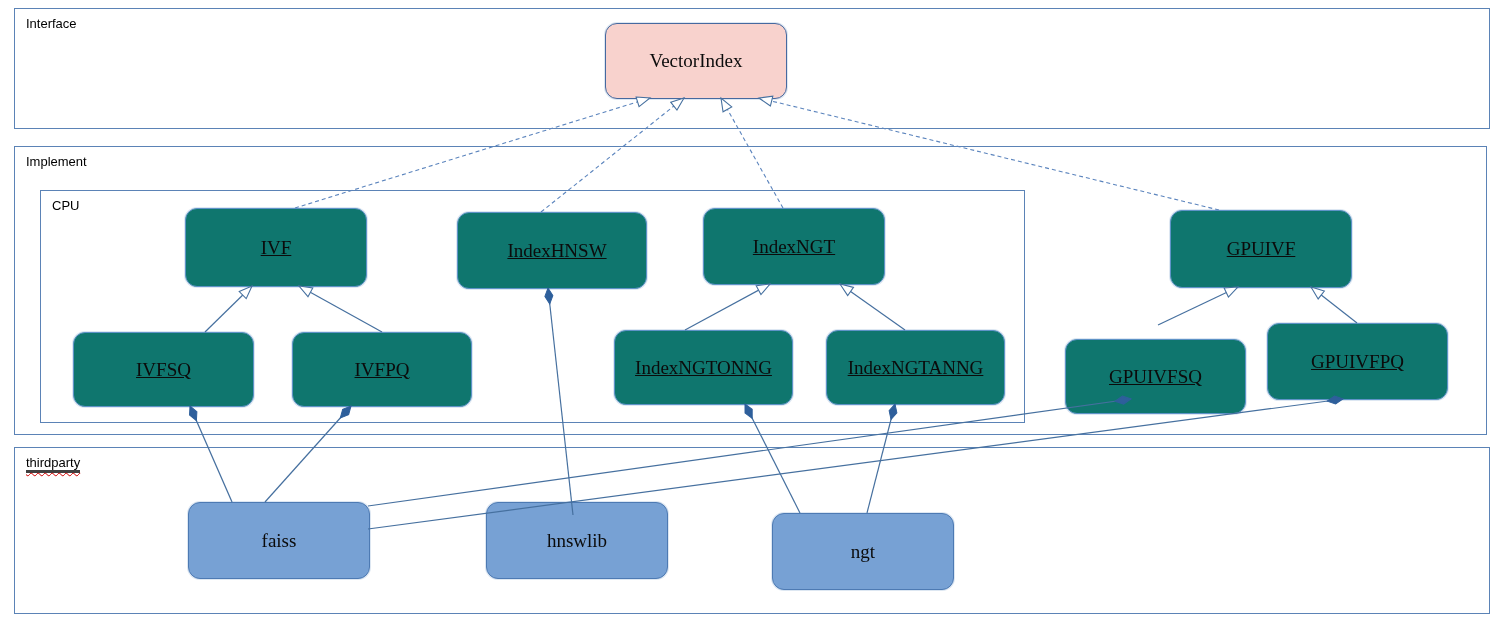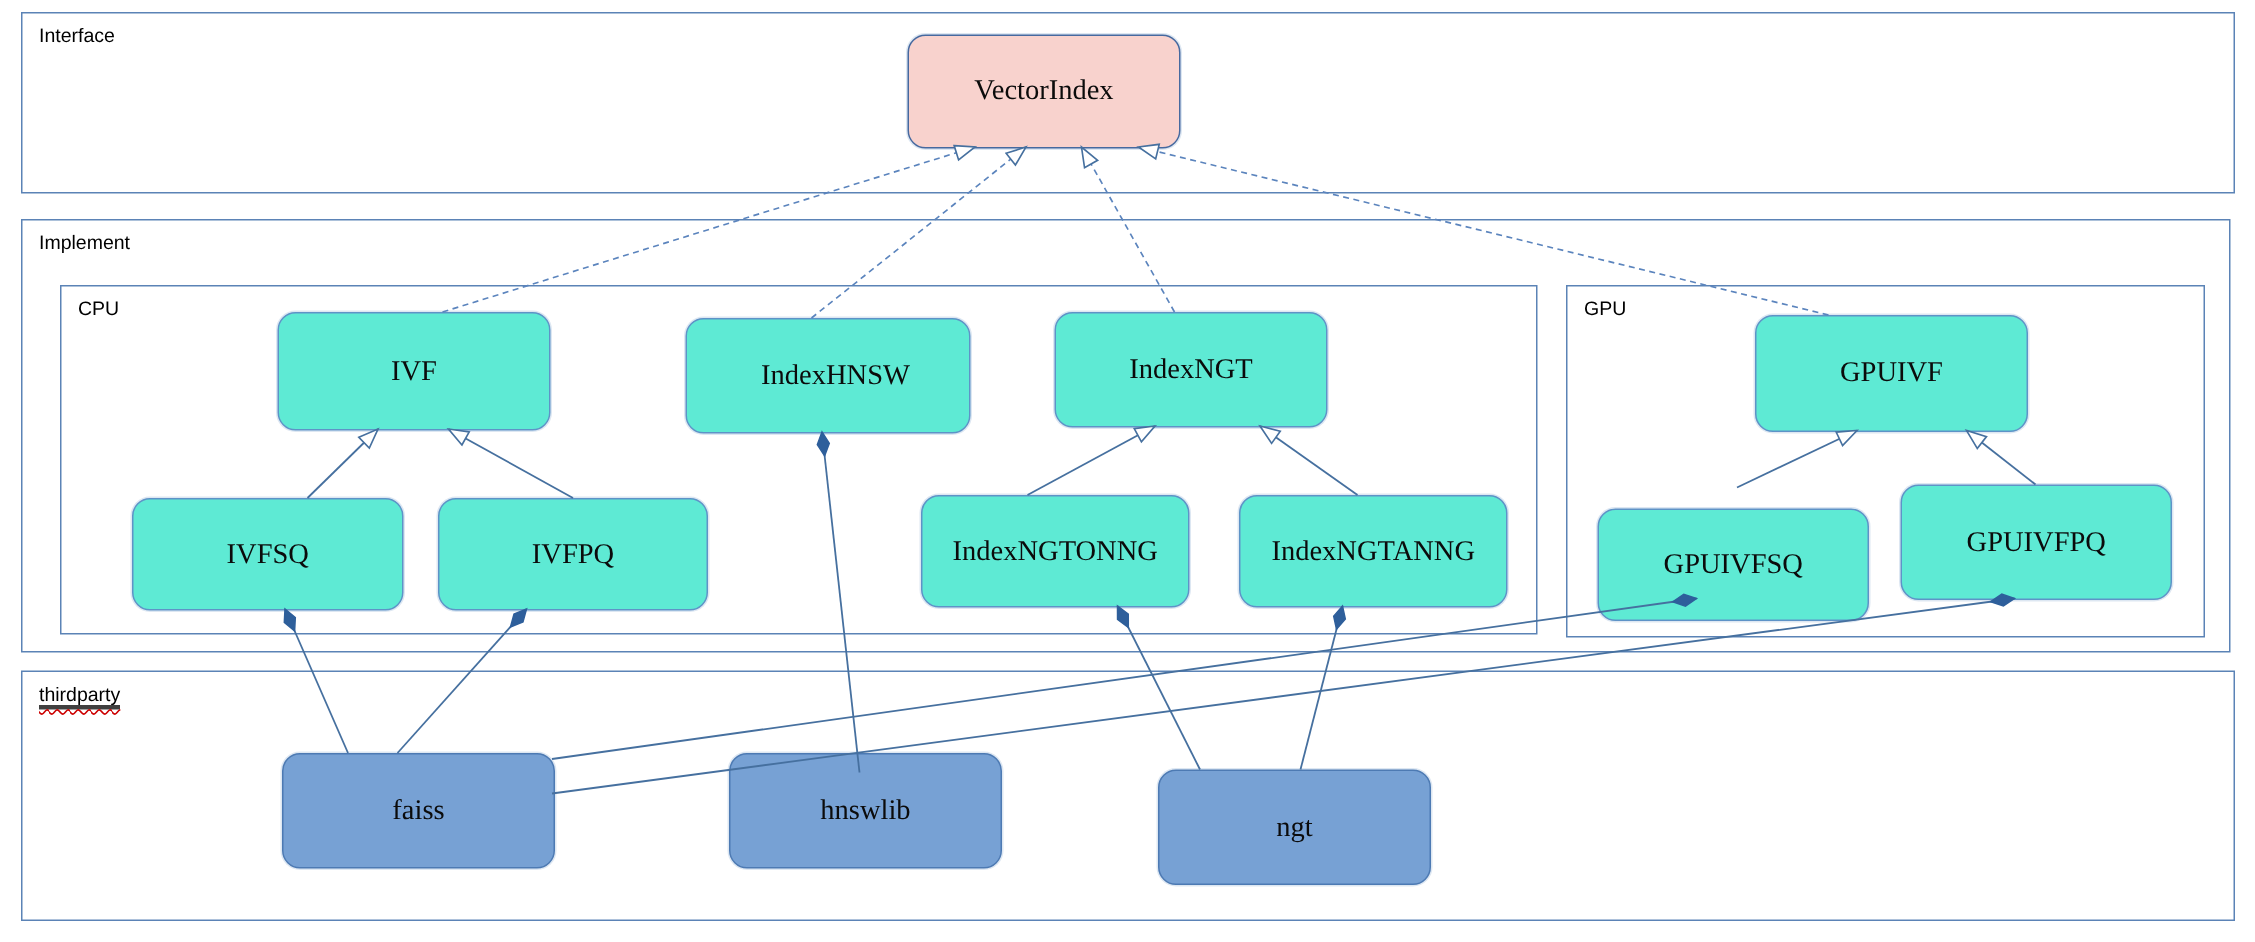--- a/index.html
+++ b/index.html
@@ -9,21 +9,21 @@
   .clabel{position:absolute;left:11px;top:7px;font-size:13px;color:#000;line-height:1.2;
           font-family:"Liberation Sans",sans-serif;}
   .underline-solid{border-bottom:3px solid #404040;padding-bottom:0px;}
   .underline-wavy{text-decoration-line:underline;text-decoration-style:wavy;
                   text-decoration-color:#cc0000;text-decoration-thickness:1px;
                   text-underline-offset:5px;}
   .node{position:absolute;border:1.4px solid #4d7ab3;border-radius:12px;
         display:flex;align-items:center;justify-content:center;
         font-family:"Liberation Serif",serif;font-size:19px;color:#0b0b0b;z-index:3;
         box-shadow:0 0 0 1px rgba(120,160,205,0.25);}
-  .node.green{background:#5eead4;border-color:#5e93c7;}
+  .node.green{background:#0f766e;border-color:#5e93c7;text-decoration:underline;}
   .node.pink{background:#f8d2cd;border-color:#46699f;}
   .node.blue{background:#77a1d4;border-color:#4d7ab3;}
   svg.edges{position:absolute;left:0;top:0;z-index:5;pointer-events:none;}
   .lr{stroke:#5b84bd;stroke-width:1.1;fill:none;stroke-dasharray:4 3;}
   .li{stroke:#46709f;stroke-width:1.2;fill:none;}
   .lc{stroke:#46709f;stroke-width:1.2;fill:none;}
 </style>
 </head>
 <body>
 
@@ -34,23 +34,20 @@
   </div>
 
   <div class="container" style="left:14px;top:146px;width:1471px;height:287px;">
     <span class="clabel">Implement</span>
   </div>
 
   <div class="container" style="left:40px;top:190px;width:983px;height:231px;">
     <span class="clabel">CPU</span>
   </div>
 
-  <div class="container" style="left:1044px;top:190px;width:424px;height:233px;">
-    <span class="clabel">GPU</span>
-  </div>
 
   <div class="container" style="left:14px;top:447px;width:1474px;height:165px;">
     <span class="clabel underline-wavy"><span class="underline-solid">thirdparty</span></span>
   </div>
 
   <svg class="edges" width="1503" height="628" viewBox="0 0 1503 628" aria-hidden="true">
     <defs>
       <marker id="tri" markerUnits="userSpaceOnUse" markerWidth="16" markerHeight="14" refX="14" refY="6" orient="auto">
         <path d="M1,1 L14,6 L1,11 Z" fill="#ffffff" stroke="#46709f" stroke-width="1.1"></path>
       </marker>
@@ -78,21 +75,21 @@
     <path class="lc" d="M867,513 L895,404" marker-end="url(#dia)"></path>
     <path class="lc" d="M368,506 L1131,399" marker-end="url(#dia)"></path>
     <path class="lc" d="M368,529 L1343,399" marker-end="url(#dia)"></path>
   </svg>
 
   <div class="node pink" style="left:605px;top:23px;width:180px;height:74px;text-align:center;">VectorIndex</div>
 
   <div class="node green" style="left:185px;top:208px;width:180px;height:77px;">IVF</div>
   <div class="node green" style="left:457px;top:212px;width:178px;height:75px;padding-left:10px;">IndexHNSW</div>
   <div class="node green" style="left:703px;top:208px;width:180px;height:75px;">IndexNGT</div>
-  <div class="node green" style="left:88px;top:332px;width:179px;height:73px;">IVFSQ</div>
+  <div class="node green" style="left:73px;top:332px;width:179px;height:73px;">IVFSQ</div>
   <div class="node green" style="left:292px;top:332px;width:178px;height:73px;">IVFPQ</div>
   <div class="node green" style="left:614px;top:330px;width:177px;height:73px;">IndexNGTONNG</div>
   <div class="node green" style="left:826px;top:330px;width:177px;height:73px;">IndexNGTANNG</div>
 
   <div class="node green" style="left:1170px;top:210px;width:180px;height:76px;">GPUIVF</div>
   <div class="node green" style="left:1065px;top:339px;width:179px;height:73px;">GPUIVFSQ</div>
   <div class="node green" style="left:1267px;top:323px;width:179px;height:75px;">GPUIVFPQ</div>
 
   <div class="node blue" style="left:188px;top:502px;width:180px;height:75px;">faiss</div>
   <div class="node blue" style="left:486px;top:502px;width:180px;height:75px;">hnswlib</div>

